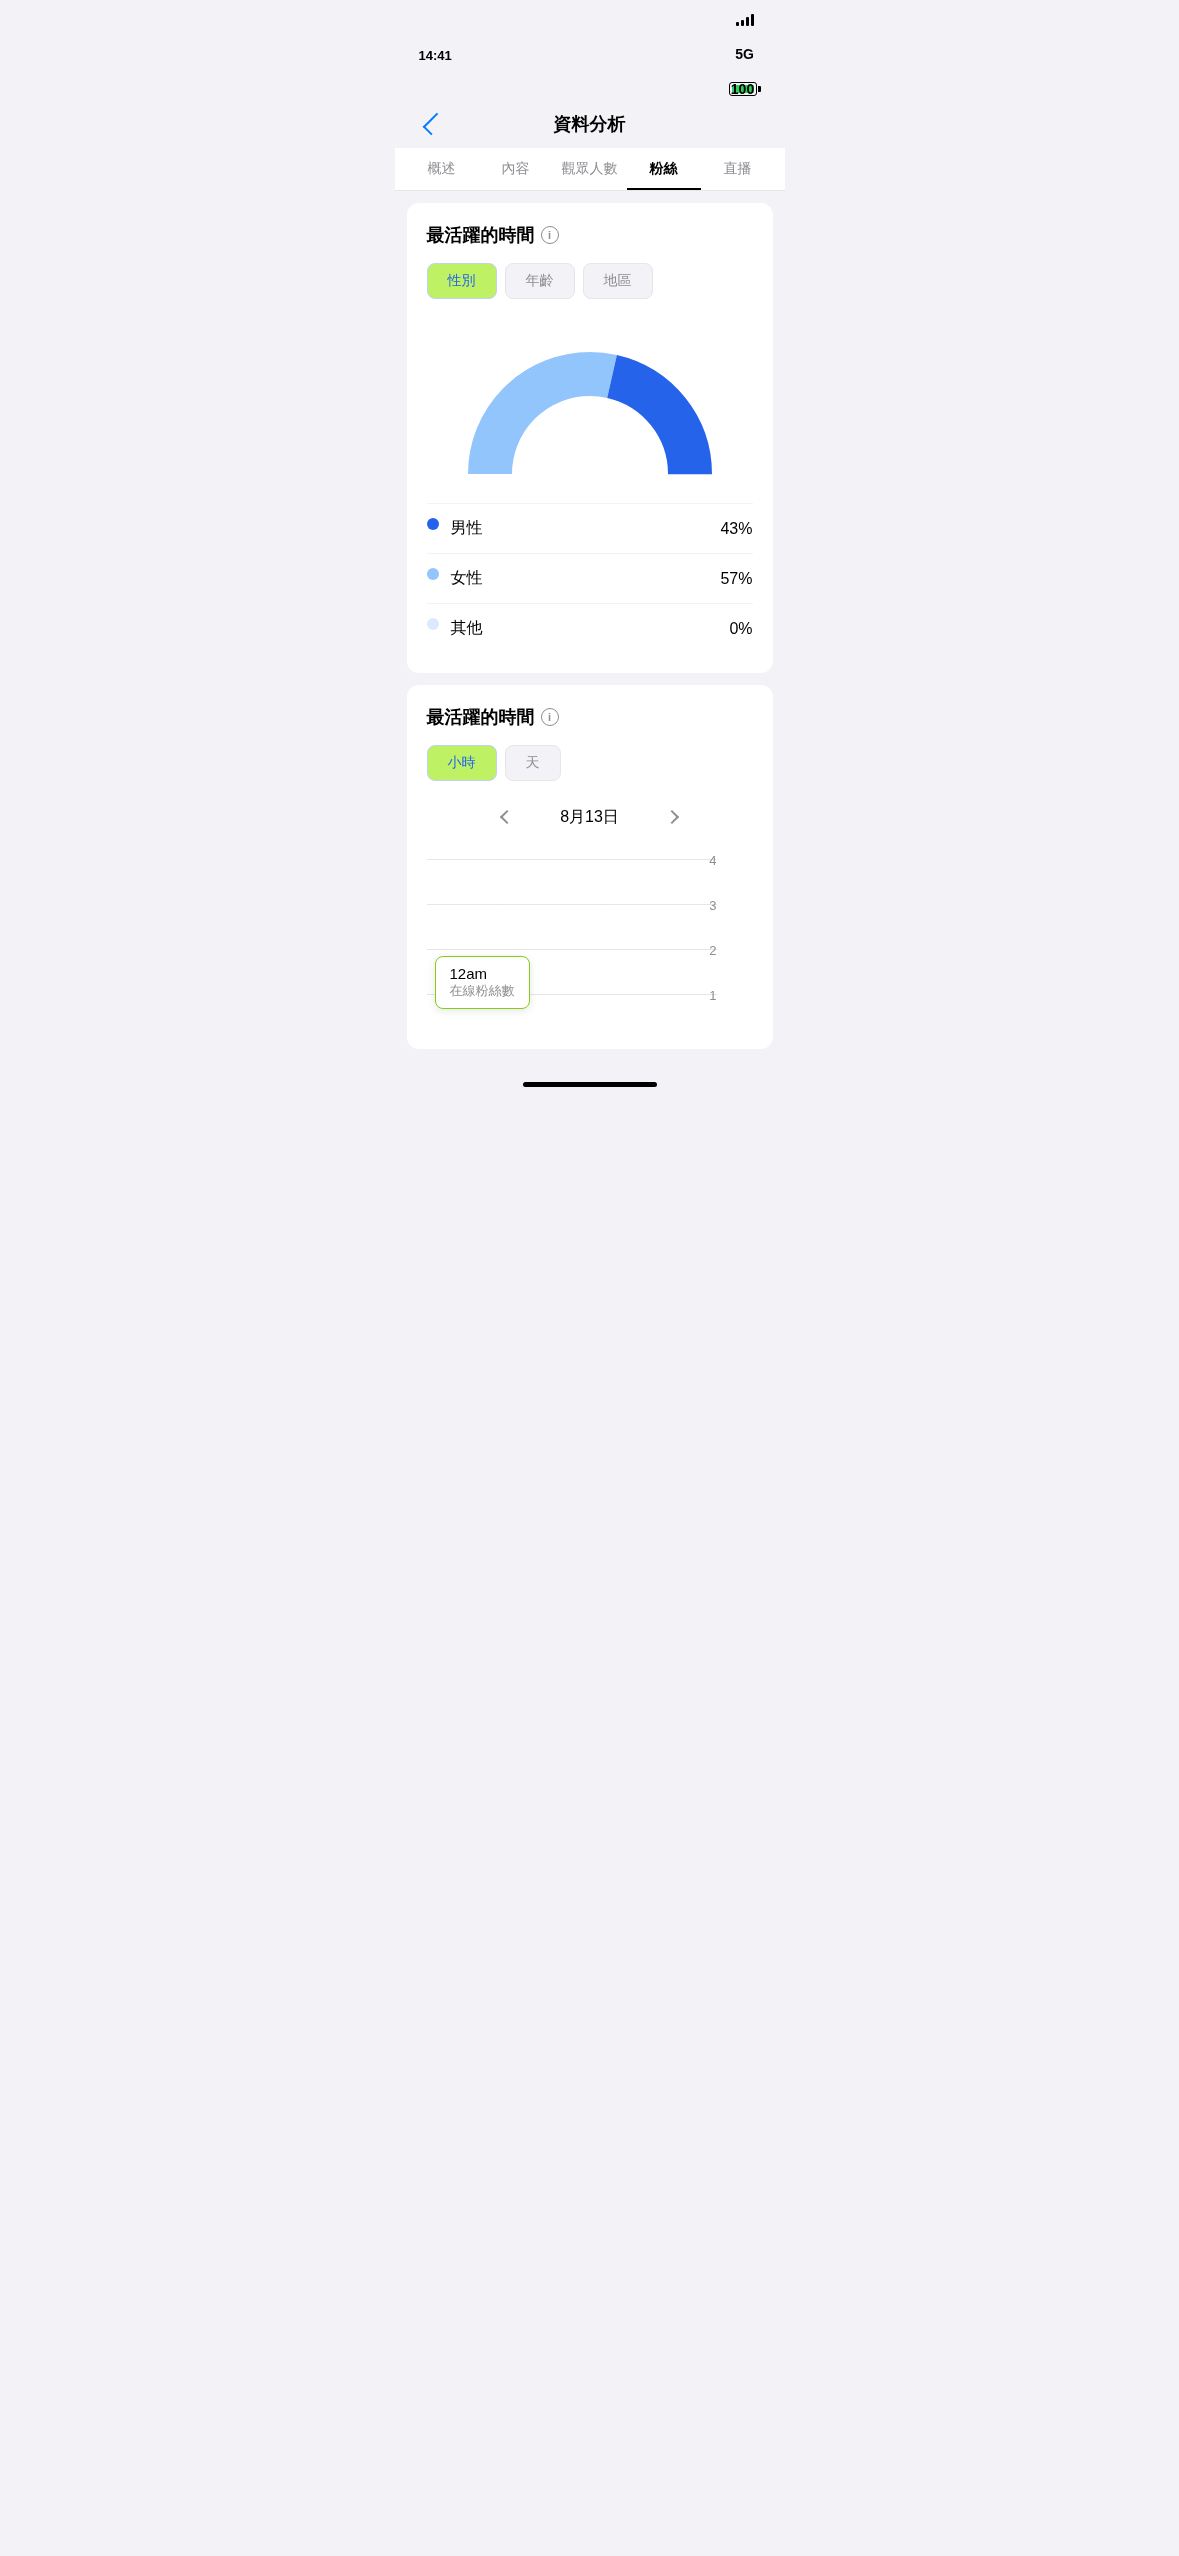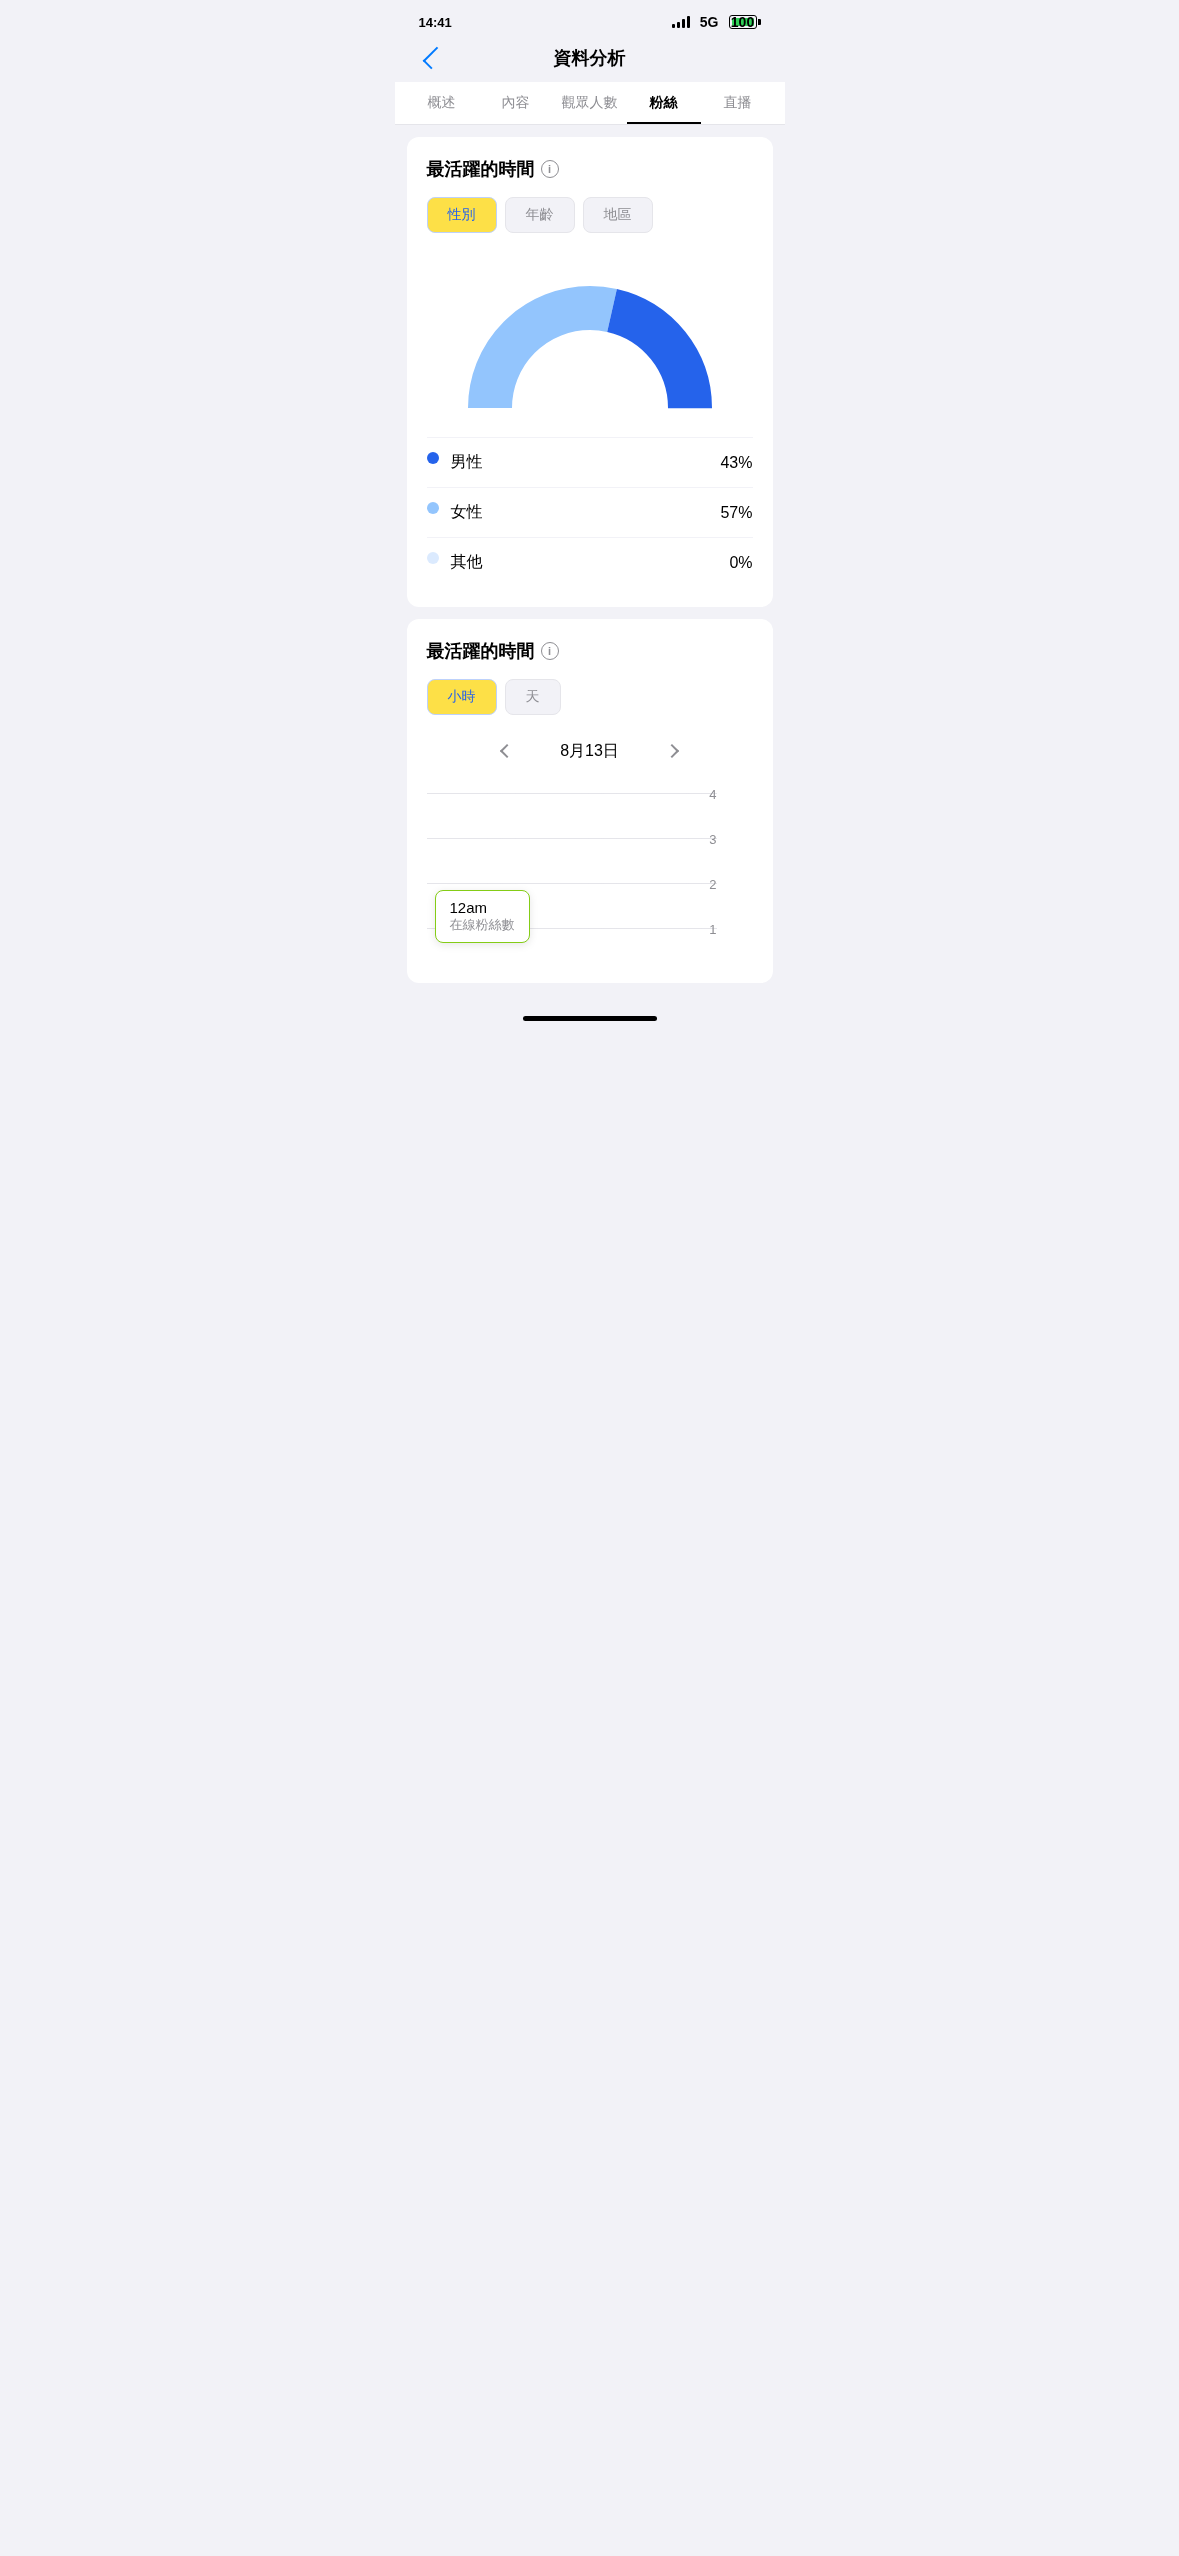--- a/index.html
+++ b/index.html
@@ -23,21 +23,22 @@
       background: #f2f2f7;
     }
     .status-time {
       font-size: 13px;
       font-weight: 700;
       color: #000;
     }
     .status-right {
       display: flex;
       align-items: center;
-      gap: 10px;
+      gap: 20px;
+      flex-direction: column;
     }
     .signal-bars {
       display: flex;
       align-items: flex-end;
       gap: 2px;
       height: 12px;
     }
     .signal-bars span {
       display: block;
       width: 3px;
@@ -192,21 +193,21 @@
     .filter-btn {
       padding: 8px 20px;
       border-radius: 8px;
       font-size: 14px;
       border: 1px solid #e5e5ea;
       background: #f2f2f7;
       color: #8e8e93;
       cursor: pointer;
     }
     .filter-btn.active {
-      background: #fde047;
+      background: #bef264;
       color: #2563eb;
       border-color: #bdd1fb;
       font-weight: 500;
     }
 
     
     .chart-container {
       display: flex;
       justify-content: center;
       margin-bottom: 24px;

